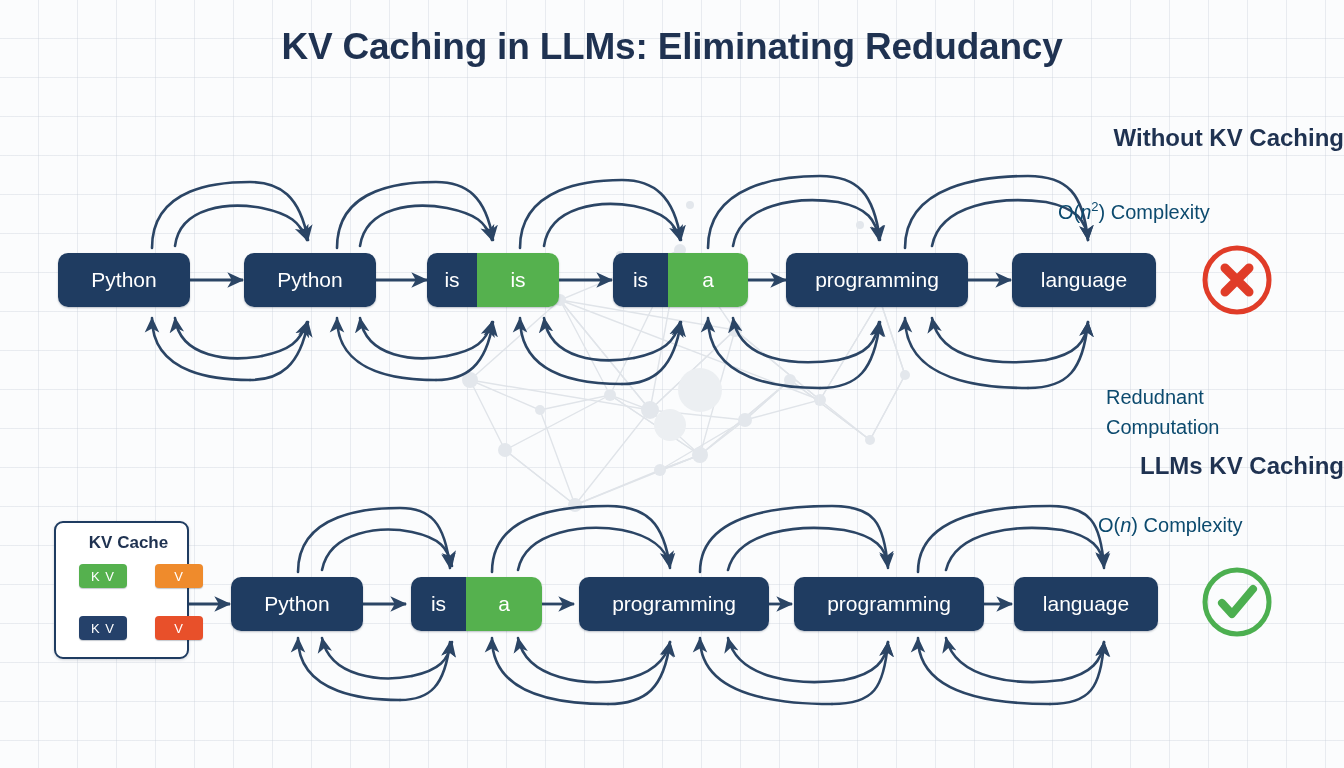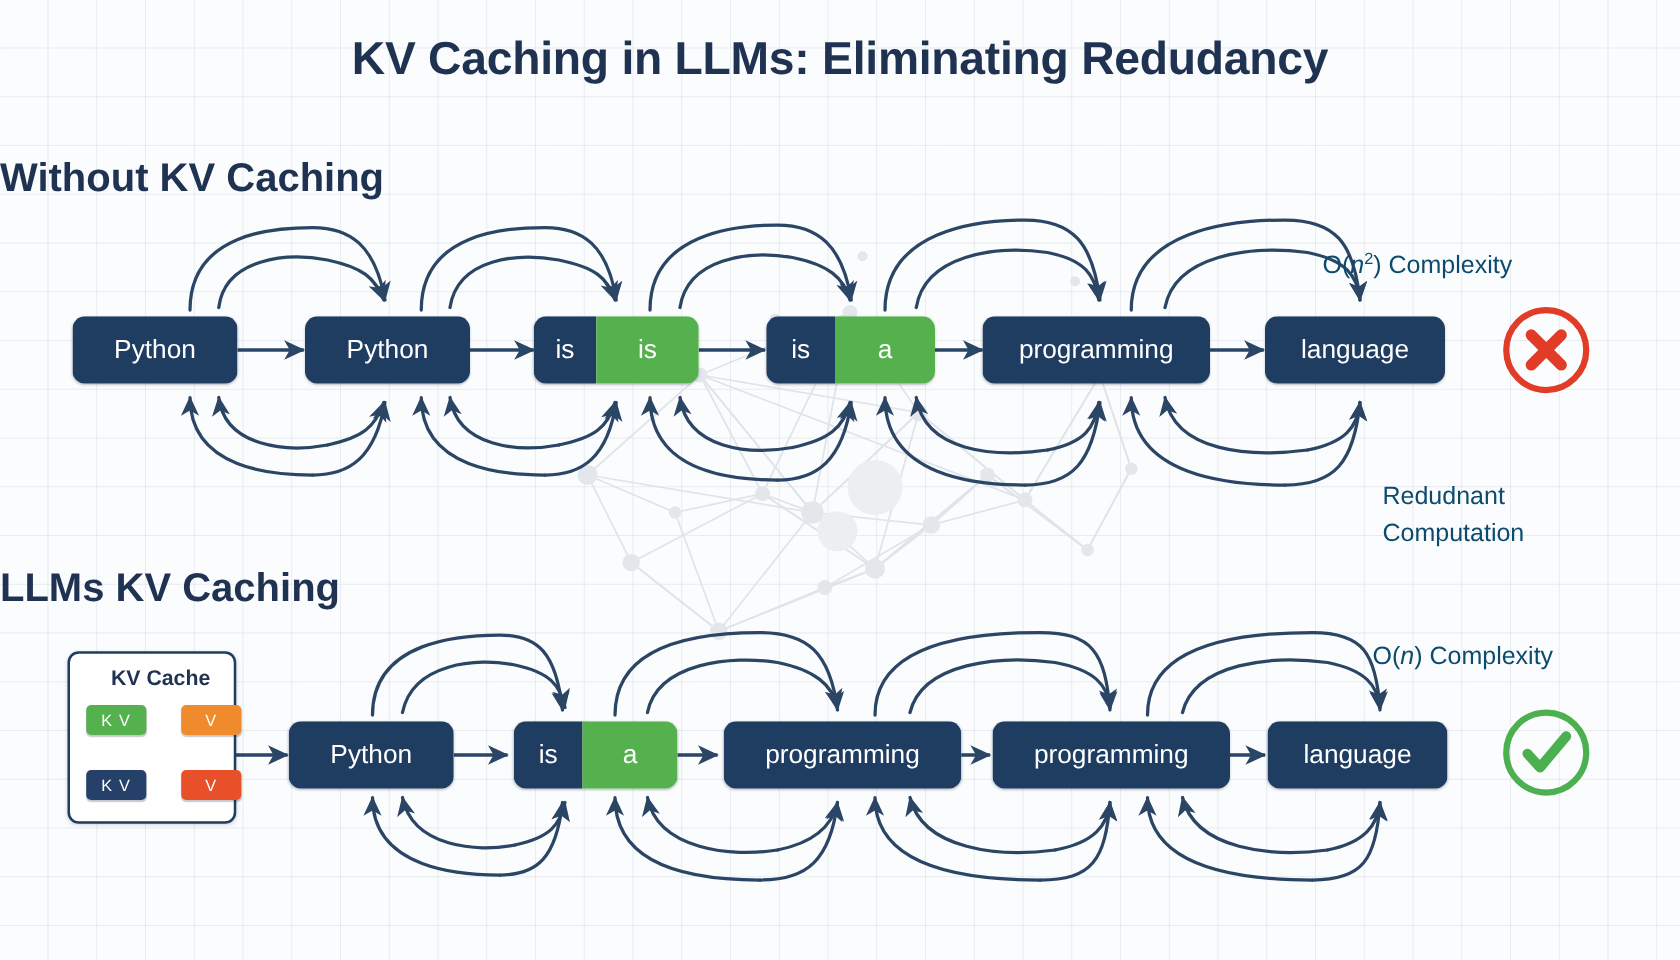--- a/index.html
+++ b/index.html
@@ -25,22 +25,22 @@
     pointer-events:none;
   }
   .net-bg{position:absolute;left:0;top:0;width:1344px;height:768px;pointer-events:none;}
   .arcs{position:absolute;left:0;top:0;width:1344px;height:768px;pointer-events:none;}
 
   .title{
     position:absolute;left:0;top:26px;width:1344px;text-align:center;
     font-size:37px;font-weight:bold;color:#1f3251;letter-spacing:-.2px;
   }
   .section-title{
-    position:absolute;width:1344px;text-align:left;
-    font-size:32px;font-weight:bold;color:#1f3251;
+    position:absolute;width:1344px;text-align:right;
+    font-size:24px;font-weight:bold;color:#1f3251;
   }
   #t-without{top:124px;}
   #t-with{top:452px;}
 
   .token{
     position:absolute;height:54px;border-radius:10px;
     display:flex;align-items:stretch;overflow:hidden;
     box-shadow:0 1px 2px rgba(20,35,60,.28);
     font-size:21px;
   }
@@ -62,21 +62,21 @@
   .cache-box{
     position:absolute;left:54px;top:521px;width:131px;height:134px;
     background:#ffffff;border:2px solid #1f3c61;border-radius:9px;
     box-shadow:0 1px 3px rgba(20,35,60,.18);
   }
   .cache-title{
     position:absolute;left:0;top:10px;width:145px;text-align:center;
     font-size:17px;font-weight:bold;color:#1f3251;
   }
   .chips{
-    position:absolute;left:13px;top:41px;width:105px;
+    position:absolute;left:23px;top:41px;width:105px;
     display:grid;grid-template-columns:48px 48px;grid-gap:9px 9px;gap:28px;
   }
   .chip{
     height:24px;border-radius:4px;color:#fff;font-size:13px;
     display:flex;align-items:center;justify-content:center;letter-spacing:1px;
     box-shadow:0 1px 1px rgba(20,35,60,.25);
   }
   .chip.c-green{background:#55b14e;}
   .chip.c-orange{background:#ef8b2c;}
   .chip.c-navy{background:#25416a;}

